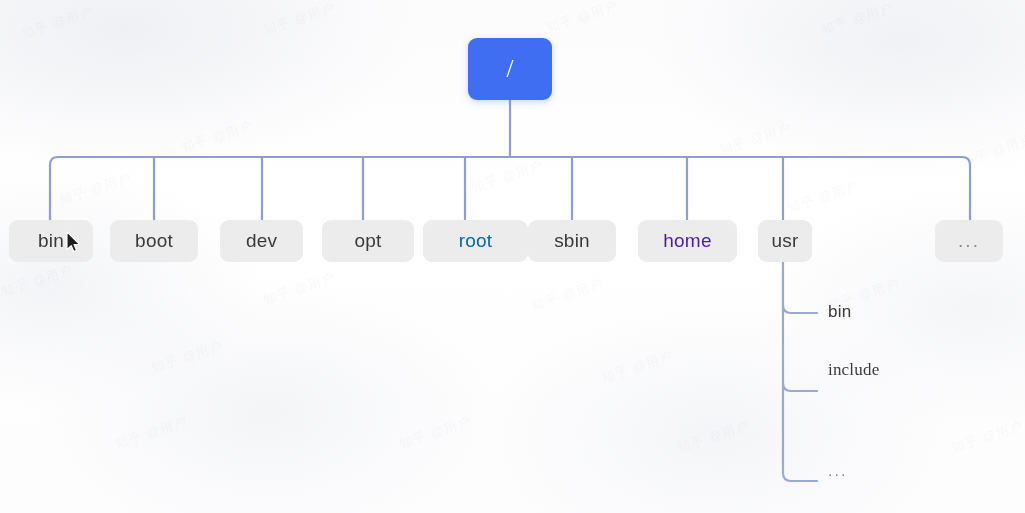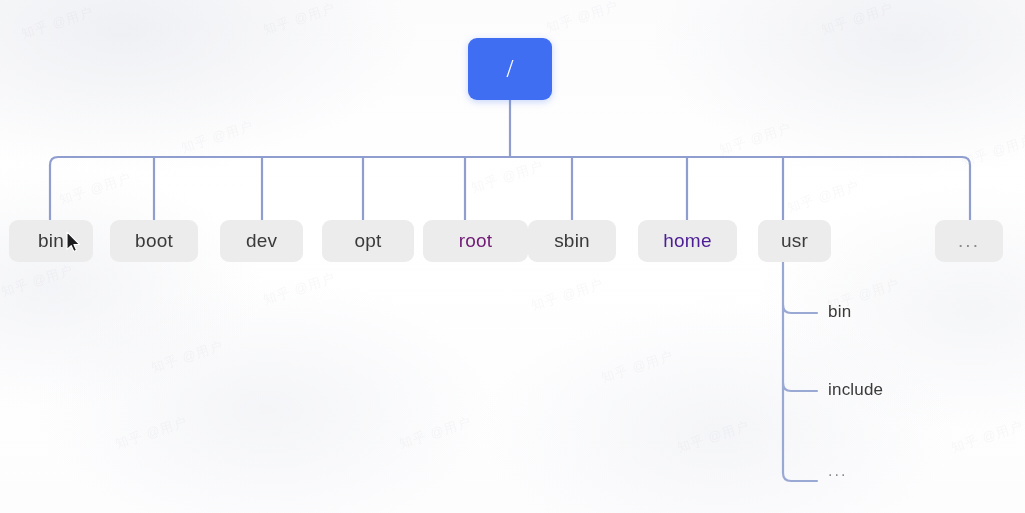--- a/index.html
+++ b/index.html
@@ -177,40 +177,40 @@
       </div>
       <div class="child-node" style="left: 110px; width: 88px; background: rgb(236, 236, 236); color: rgb(58, 58, 58);">
         <span>boot</span>
       </div>
       <div class="child-node" style="left: 220px; width: 83px; background: rgb(236, 236, 236); color: rgb(58, 58, 58);">
         <span>dev</span>
       </div>
       <div class="child-node" style="left: 322px; width: 92px; background: rgb(236, 236, 236); color: rgb(58, 58, 58);">
         <span>opt</span>
       </div>
-      <div class="child-node" style="left: 423px; width: 105px; background: rgb(236, 236, 236); color: #701a75;">
+      <div class="child-node" style="left: 423px; width: 105px; background: rgb(236, 236, 236); color: #0369a1;">
         <span>root</span>
       </div>
       <div class="child-node" style="left: 528px; width: 88px; background: rgb(236, 236, 236); color: rgb(58, 58, 58); justify-content: center;">
         <span>sbin</span>
       </div>
       <div class="child-node" style="left: 638px; width: 99px; background: rgb(236, 236, 236); color: #4c1d95;">
         <span>home</span>
       </div>
-      <div class="child-node" style="left: 758px; width: 73px; background: rgb(236, 236, 236); color: rgb(58, 58, 58);">
+      <div class="child-node" style="left: 758px; width: 54px; background: rgb(236, 236, 236); color: rgb(58, 58, 58);">
         <span>usr</span>
       </div>
       <div class="child-node ellipsis" style="left: 935px; width: 68px; background: rgb(236, 236, 236);">
         <span>...</span>
       </div>
     </div>
 
   <div id="usr-layer">
       <div class="leaf-label" style="top: 302px;">bin</div>
-      <div class="leaf-label" style="top: 380px;">include</div>
+      <div class="leaf-label" style="top: 360px; font-family: Liberation Serif, serif;">include</div>
       <div class="leaf-label ellipsis" style="top: 462px;">...</div>
     </div>
 
   <svg class="cursor" viewBox="0 0 16 22" xmlns="http://www.w3.org/2000/svg" style="left: 66px; top: 231px;">
     <path d="M1,0.8 L1,18.5 L5.2,14.6 L7.9,20.6 L10.5,19.3 L7.9,13.6 L13.4,13.4 Z" fill="#1d1d1f" stroke="#ffffff" stroke-width="1.1" stroke-linejoin="round"></path>
   </svg>
 
 </div>
 
 </body></html>

